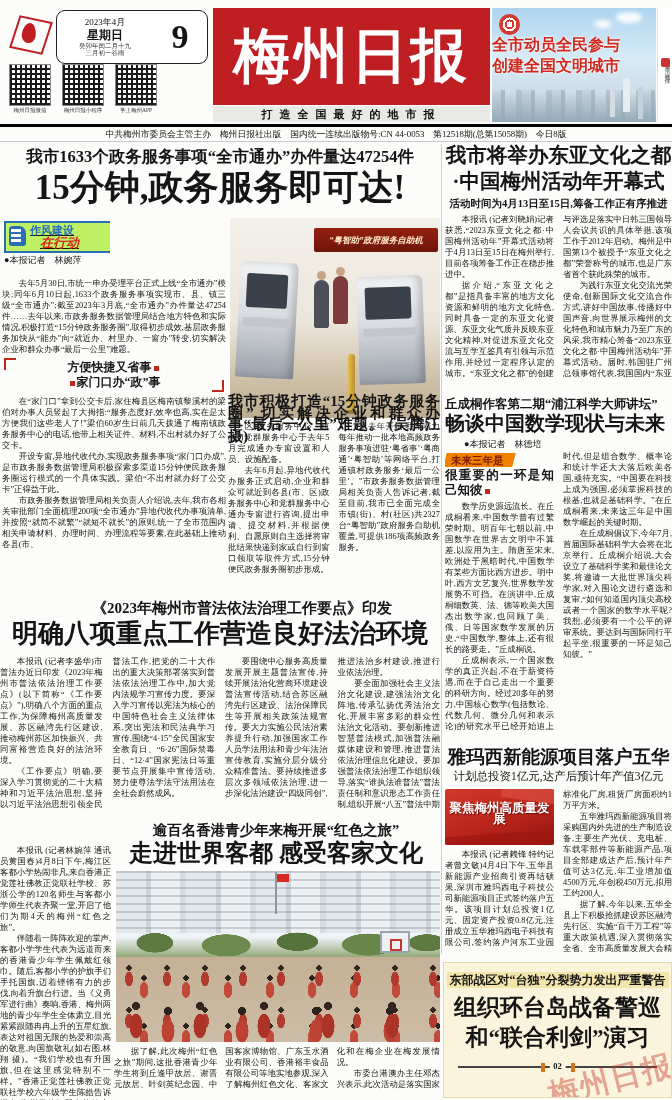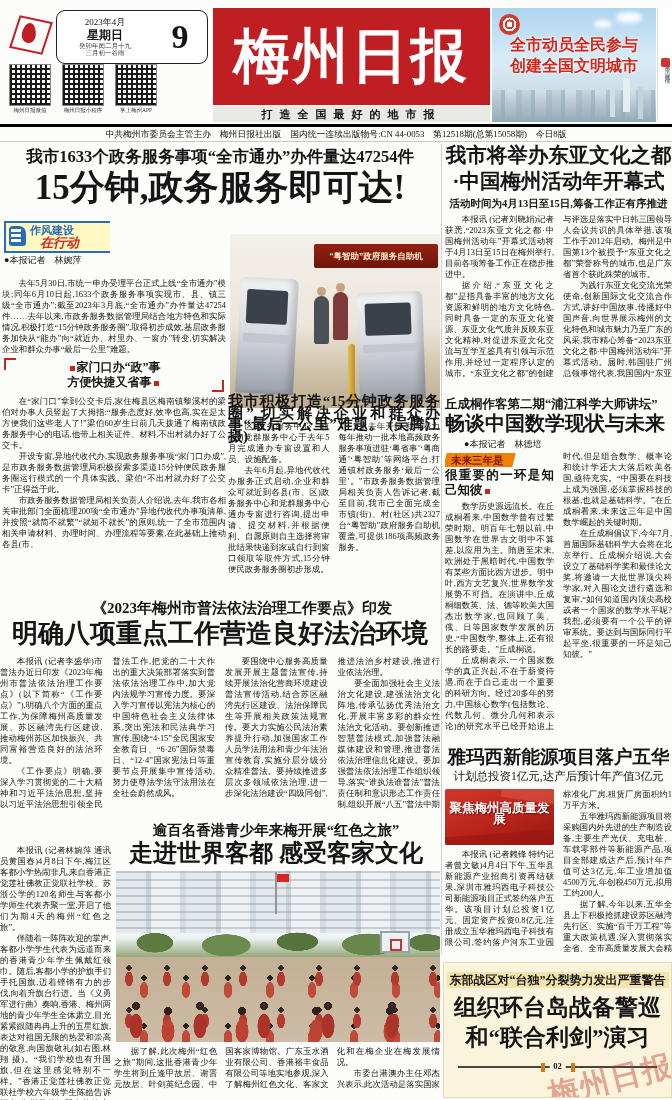--- a/index.html
+++ b/index.html
@@ -29,45 +29,45 @@
       background-image:repeating-linear-gradient(0deg,#1a1a1a 0 2px,transparent 2px 5px),
                        repeating-linear-gradient(90deg,#1a1a1a 0 2px,transparent 2px 5px);}
   .qrcap{font-size:5.5px;color:#333;line-height:7px;margin-top:1px;}
   .titlebox{left:213px;top:8px;width:277px;height:97px;background:#bf1e23;display:flex;align-items:center;justify-content:center;}
   .titlebox .ttl{color:#fff;font-size:56px;font-weight:900;letter-spacing:3px;font-family:"Liberation Serif",serif;transform:scaleY(1.05);}
   .sloganstrip{left:213px;top:106px;width:277px;height:16px;background:#e9e9e6;display:flex;align-items:center;justify-content:center;
                font-size:11px;font-weight:bold;letter-spacing:7px;color:#111;}
   .promo{left:492px;top:8px;width:164px;height:114px;background:linear-gradient(180deg,#aed4ee 0%,#d8ecf8 45%,#cddfe9 70%,#b6c9d4 100%);overflow:hidden;}
   .promo .cloud{position:absolute;background:#fff;border-radius:50%;filter:blur(2px);opacity:.9;}
   .promo .emblem{position:absolute;left:7px;top:6px;width:17px;height:17px;border:2px solid #d43a2f;border-radius:50%;background:radial-gradient(circle at 50% 50%,#fff 0 3px,#d43a2f 3px 5px,#fff 5px 7px,#d43a2f 7px 9px);}
-  .promo .ptext{position:absolute;left:0;top:26px;width:100%;text-align:center;color:#d0281c;font-weight:900;font-size:16px;line-height:21px;
+  .promo .ptext{position:absolute;left:0;top:26px;width:100%;color:#d0281c;font-weight:900;font-size:16px;line-height:21px;
                 text-shadow:0 0 2px #fff,0 0 2px #fff;font-family:"Liberation Sans",sans-serif;}
   .skyline{position:absolute;bottom:0;left:0;width:100%;height:32px;opacity:.95;
            background:linear-gradient(180deg,rgba(255,255,255,0),rgba(150,170,185,.35) 30%,#93a9b8 100%),
            repeating-linear-gradient(90deg,#c7d6e0 0 9px,#a9bcc9 9px 13px,#d6e2ea 13px 24px,#b4c5d1 24px 30px);}
   .tower{position:absolute;bottom:10px;right:26px;width:7px;height:34px;background:#e6edf2;box-shadow:-14px 6px 0 -1px #d2dde4,14px 8px 0 -1px #c4d2db;}
   .sidestrip{left:657px;top:8px;width:15px;height:114px;background:#fff;border-left:1px solid #ddd;
              writing-mode:vertical-rl;text-align:center;font-size:5.5px;letter-spacing:2px;color:#555;padding-top:2px;box-sizing:border-box;}
   .sideseal{position:absolute;left:3px;top:50px;width:9px;height:9px;background:#c33;border-radius:2px;}
   .blackrule{left:0;top:124px;width:672px;height:3px;background:#000;}
   .infoline{left:0;top:129px;width:672px;text-align:center;font-size:8.8px;color:#111;}
   .hairline{left:0;top:141px;width:672px;height:1px;background:#c9c9c9;}
 
   
   .lead-kicker{left:0;top:146px;width:440px;font-size:16.5px;font-weight:bold;}
   .lead-headline{left:0;top:164px;width:440px;font-size:35px;font-weight:900;letter-spacing:0px;font-family:"Liberation Serif",serif;}
-  .badge{left:4px;top:221px;width:78px;height:26px;border:2px solid #2a6db5;border-right:none;padding:1px 2px 1px 24px;background:#fef9c3;}
+  .badge{left:4px;top:221px;width:78px;height:26px;border:2px solid #2a6db5;border-right:none;padding:1px 2px 1px 24px;background:#bef264;text-decoration:underline;}
   .badge::after{content:'';position:absolute;right:-8px;top:3.5px;width:17px;height:17px;border-top:2px solid #2a6db5;border-right:2px solid #2a6db5;transform:rotate(45deg);background:#fff;z-index:-1;}
   .fist{position:absolute;left:3px;top:3px;width:17px;height:20px;background:#2a6db5;border-radius:4px 7px 3px 3px;}
   .fist::before{content:'';position:absolute;left:2px;top:3px;width:10px;height:3px;background:#fff;box-shadow:0 5px 0 #fff,0 10px 0 #fff;}
   .badge .b1{font-size:11px;font-weight:bold;color:#2a6db5;line-height:12px;font-family:"Liberation Sans",sans-serif;}
   .badge .b2{font-size:13px;font-weight:900;color:#d6281e;font-style:italic;line-height:13px;margin-left:10px;font-family:"Liberation Sans",sans-serif;}
   .lead-byline{left:4px;top:254px;font-size:9px;}
   .lead-col1{left:2px;top:266px;width:224px;height:322px;margin-top:12px;}
-  .photo1{left:230px;top:234px;width:210px;height:174px;background:linear-gradient(180deg,#f3f0ea 0%,#ece6db 52%,#d3c6ae 76%,#bcab8f 100%);overflow:hidden;}
+  .photo1{left:230px;top:218px;width:210px;height:200px;background:linear-gradient(180deg,#f3f0ea 0%,#ece6db 52%,#d3c6ae 76%,#bcab8f 100%);overflow:hidden;font-style:italic;}
   .p1sign{position:absolute;right:2px;top:10px;width:124px;height:24px;background:linear-gradient(180deg,#93200f,#6f150a);color:#ffe9c8;
           font-size:8.5px;font-weight:bold;text-align:center;line-height:24px;border-radius:2px;font-family:"Liberation Sans",sans-serif;}
   .kiosk{position:absolute;background:linear-gradient(180deg,#f1f2f4 0%,#d9dce1 45%,#9aa0a9 100%);border-radius:6px 6px 2px 2px;box-shadow:inset -5px 0 7px rgba(0,0,0,.18);}
   .kioskscr{position:absolute;left:12%;top:10%;width:70%;height:30%;background:#3b414b;border-radius:3px;}
   .kiosktray{position:absolute;left:8%;top:48%;width:84%;height:8%;background:#c3c7cd;border-radius:2px;}
   .person{position:absolute;width:15px;height:48px;border-radius:8px 8px 3px 3px;}
   .person::before{content:'';position:absolute;left:3px;top:-9px;width:9px;height:9px;border-radius:50%;background:#c9a183;}
   .pole{position:absolute;left:118px;bottom:6px;width:7px;height:58px;background:linear-gradient(90deg,#e3c14e,#b98f2e);border-radius:3px;}
   .pole::after{content:'';position:absolute;left:-5px;bottom:-2px;width:17px;height:4px;background:#8f7a43;border-radius:50%;}
   .caption1{left:228px;top:396px;width:212px;font-size:15px;line-height:11.5px;font-weight:bold;text-align:justify;}
@@ -222,22 +222,22 @@
     <div class="b1">作风建设</div>
     <div class="b2">在行动</div>
   </div>
   <div class="abs lead-byline">●本报记者　林婉萍</div>
 
   <div class="abs txt lead-col1">
     <div>
         <p>去年5月30日,市统一申办受理平台正式上线“全市通办”模块;同年6月10日起,1633个政务服务事项实现市、县、镇三级“全市通办”;截至2023年3月底,“全市通办”办件量达47254件……去年以来,市政务服务数据管理局结合地方特色和实际情况,积极打造“15分钟政务服务圈”,取得初步成效,基层政务服务加快从“能办”向“就近办、村里办、一窗办”转变,切实解决企业和群众办事“最后一公里”难题。</p>
       </div>
     <div class="bracket-sub">
+      <div><span>方便快捷又省事</span><span class="sqm"></span></div>
       <div><span class="sqm"></span><span>家门口办“政”事</span></div>
-      <div><span>方便快捷又省事</span><span class="sqm"></span></div>
     </div>
     <div>
         <p>在“家门口”拿到公交卡后,家住梅县区梅南镇黎溪村的梁伯对办事人员竖起了大拇指:“服务态度好,效率也高,实在是太方便我们这些老人了!”梁伯60岁生日前几天拨通了梅南镇政务服务中心的电话,他带上相关证件、材料,不出村就办好了公交卡。</p>
         <p>开设专窗,异地代收代办,实现政务服务事项“家门口办成”,是市政务服务数据管理局积极探索多渠道15分钟便民政务服务圈运行模式的一个具体实践。梁伯“不出村就办好了公交卡”正得益于此。</p>
         <p>市政务服务数据管理局相关负责人介绍说,去年,我市各相关审批部门全面梳理200项“全市通办”异地代收代办事项清单,并按照“就简不就繁”“就短不就长”的原则,统一了全市范围内相关申请材料、办理时间、办理流程等要素,在此基础上推动各县(市、</p>
       </div>
   </div>
 
   <div class="abs photo1">
     <div class="p1sign">“粤智助”政府服务自助机</div>

